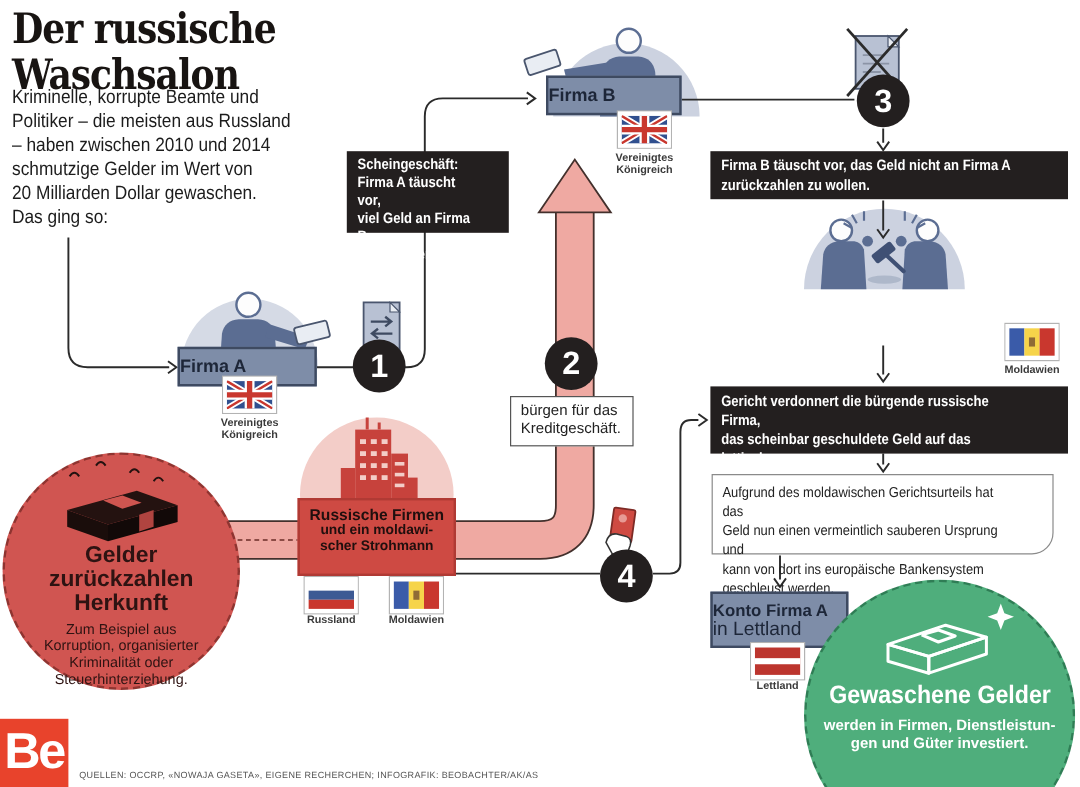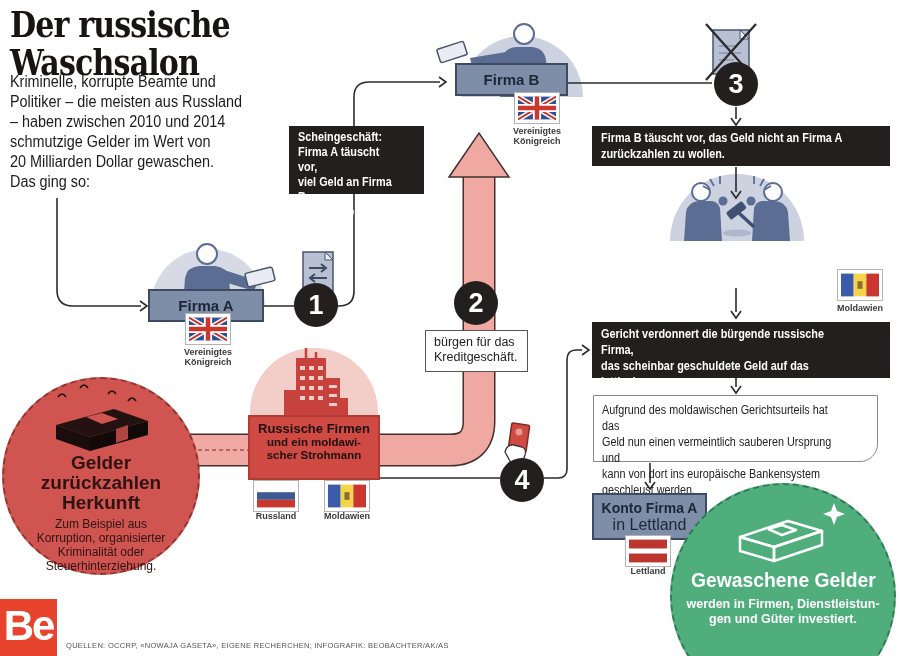--- a/index.html
+++ b/index.html
@@ -10,21 +10,21 @@
   .cond{display:inline-block;transform:scaleX(.87);transform-origin:0 0;}
   .condc{display:inline-block;transform:scaleX(.92);transform-origin:50% 0;}
 
   #title{left:10px;top:6px;font-family:"DejaVu Serif",serif;font-weight:bold;
          font-size:35px;line-height:38px;color:#181412;letter-spacing:-1px;}
   #title .cond{transform:scaleX(.86);}
   #intro{left:10px;top:72px;font-size:16px;line-height:20px;color:#1c1c1c;}
 
   .blackbox{background:#231f1f;color:#fff;font-weight:bold;font-size:12.5px;
             line-height:16px;padding:4px 9px;box-sizing:border-box;}
-  .slatebox{background:#7e8da8;border:2px solid #3e4a61;color:#1d2638;text-align:center;
+  .slatebox{background:#7e8da8;border:2px solid #3e4a61;color:#1d2638;
             box-sizing:border-box;}
   .stepcircle{width:44px;height:44px;border-radius:50%;background:#231f1f;color:#fff;
               font-weight:bold;font-size:27px;line-height:44px;text-align:center;}
   .whitebox{background:#fff;border:1px solid #8a8a8a;color:#222;font-size:12px;
             line-height:16px;padding:6px 8px;box-sizing:border-box;}
   .flag{width:38px;height:24px;border:3px solid #fff;box-shadow:0 0 0 1px #b3b3b3;
         background:#fff;line-height:0;}
   .flag svg{width:38px;height:24px;display:block;}
   .flaglabel{font-size:9px;line-height:10px;font-weight:bold;color:#3a3a3a;text-align:center;}
 

